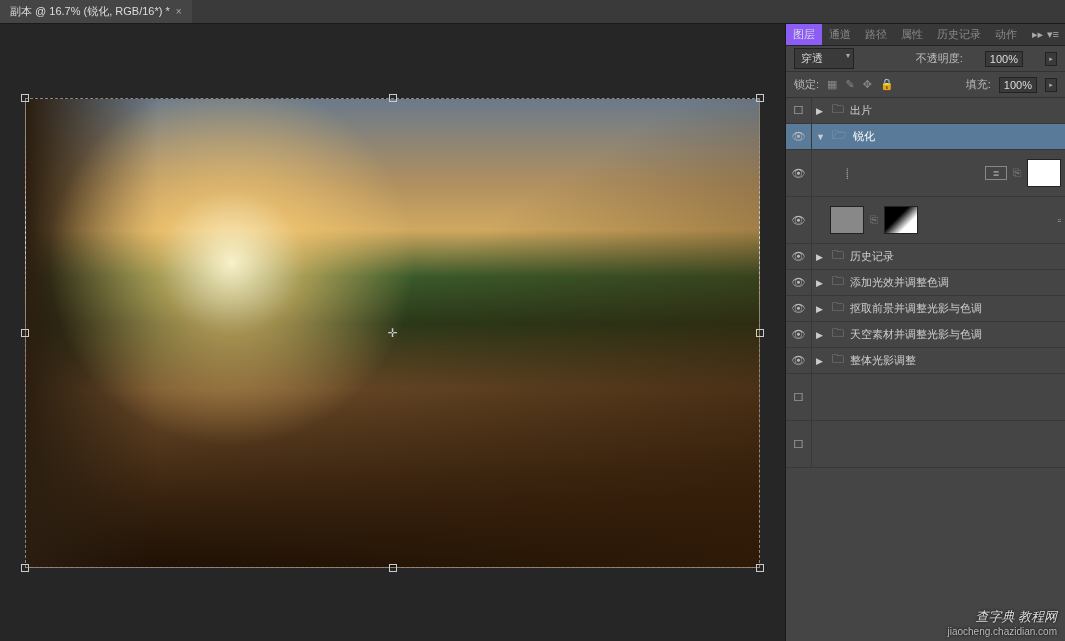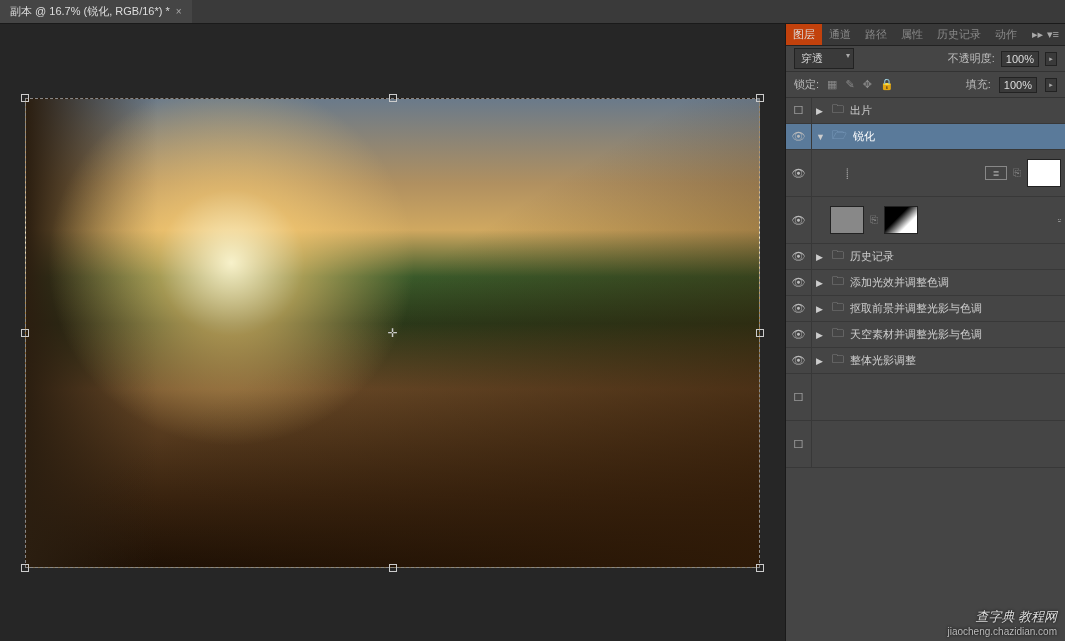--- a/index.html
+++ b/index.html
@@ -32,33 +32,33 @@
 .handle.bm { left: 50%; bottom: -4px; transform: translateX(-50%); }
 .handle.br { right: -4px; bottom: -4px; }
 .center-mark { position: absolute; left: 50%; top: 50%; width: 14px; height: 14px; transform: translate(-50%,-50%); color: #ccc; font-size: 12px; display:flex; align-items:center; justify-content:center; }
 
 
 .right-panel { width: 280px; background: #454545; display: flex; flex-direction: column; border-left: 1px solid #1a1a1a; }
 
 
 .panel-tabs { height: 22px; background: #383838; display: flex; align-items: center; border-bottom: 1px solid #222; }
 .panel-tab { padding: 0 7px; height: 100%; display: flex; align-items: center; color: #888; font-size: 11px; cursor: pointer; }
-.panel-tab.active { color: #ddd; background: #c2410c; }
+.panel-tab.active { color: #ddd; background: #8b5cf6; }
 .panel-tabs .menu { margin-left: auto; padding: 0 6px; color: #aaa; display:flex; gap:4px; align-items:center; }
 
 
 .filter-row { height: 28px; display: flex; align-items: center; padding: 0 8px; gap: 8px; border-bottom: 1px solid #333; }
 .filter-select { background: #3a3a3a; border: 1px solid #222; color: #ccc; padding: 1px 18px 1px 4px; font-size: 11px; position: relative; }
 .filter-select .search { margin-right: 4px; }
 .filter-select .chev { position: absolute; right: 4px; top: 2px; font-size: 8px; }
 .icon-row { display: flex; gap: 10px; color: #999; font-size: 12px; }
 .icon-row span { cursor: pointer; }
 
 
-.blend-row { height: 26px; display: flex; align-items: center; padding: 0 8px; gap: 6px; border-bottom: 1px solid #333; }
+.blend-row { height: 26px; display: flex; align-items: center; padding: 0 8px; gap: 22px; border-bottom: 1px solid #333; }
 .dropdown { background: #3a3a3a; border: 1px solid #222; color: #ccc; padding: 2px 16px 2px 6px; font-size: 11px; position: relative; min-width: 60px; }
 .dropdown::after { content: "▾"; position: absolute; right: 3px; top: 2px; font-size: 8px; color: #aaa; }
 .label-txt { color: #bbb; font-size: 11px; }
 .pct-box { background: #3a3a3a; border: 1px solid #222; color: #ddd; padding: 1px 4px; font-size: 11px; min-width: 36px; text-align: right; }
 .flyout { width: 12px; height: 14px; background: #3a3a3a; border: 1px solid #222; display: flex; align-items: center; justify-content: center; font-size: 7px; color: #aaa; }
 
 
 .lock-row { height: 26px; display: flex; align-items: center; padding: 0 8px; gap: 8px; border-bottom: 1px solid #333; }
 .lock-icons { display: flex; gap: 8px; color: #888; }
 .lock-icons span { cursor: pointer; font-size: 11px; }

